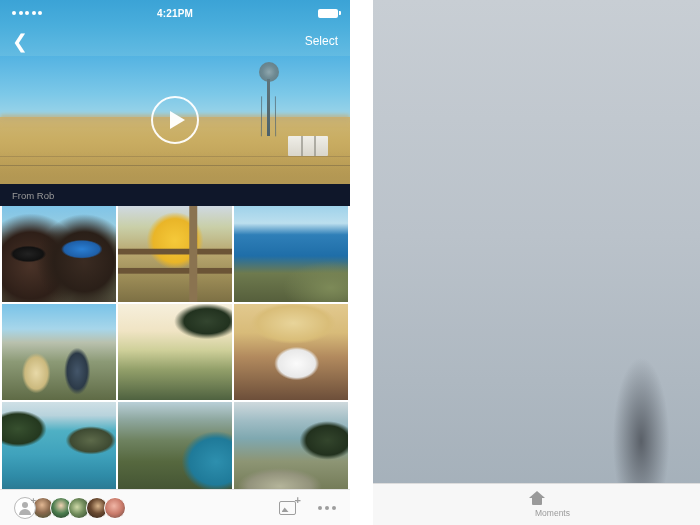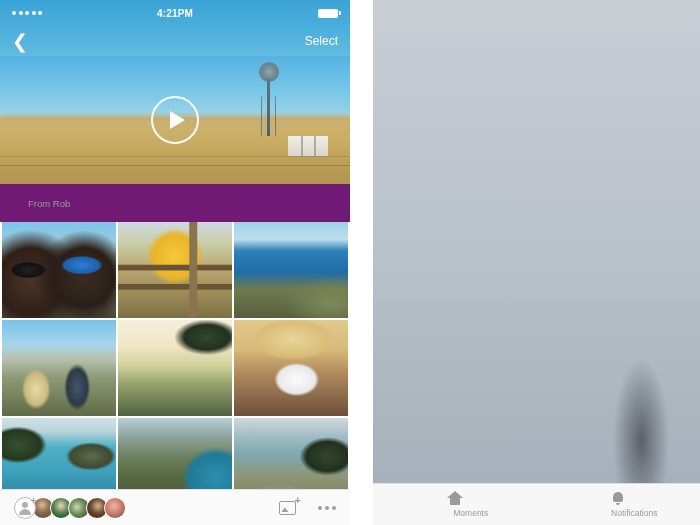--- a/index.html
+++ b/index.html
@@ -139,23 +139,23 @@
     display: flex; align-items: center; justify-content: center;
   }
   .playtri {
     width: 0; height: 0;
     border-left: 15px solid rgba(255,255,255,.97);
     border-top: 9px solid transparent;
     border-bottom: 9px solid transparent;
     margin-left: 5px;
   }
   .fromrob {
-    height: 38px; display: flex; align-items: center;
-    padding-left: 28px; font-size: 9.5px; color: #9a9a9a;
-    background: #701a75;
+    height: 22px; display: flex; align-items: center;
+    padding-left: 12px; font-size: 9.5px; color: #9a9a9a;
+    background: #0f172a;
   }
 
   
   .grid {
     display: grid;
     grid-template-columns: repeat(3, 1fr);
     gap: 2px;
     padding: 0 2px;
   }
   .cell { position: relative; height: 96px; overflow: hidden; background: #ddd; }
@@ -629,19 +629,15 @@
         <div class="ph" style="background: linear-gradient(#c8ced4 0%, #bac2ca 45%, #a2aeb8 100%)"></div>
         <div class="ph" style="background: radial-gradient(ellipse 12% 22% at 82% 84%, #5a6068 0%, transparent 72%)"></div>
       </div>
     </div>
 
     <div class="tabbar">
       <div class="tab">
         <span class="ico-home"></span>
         <span class="tab-label">Moments</span>
       </div>
-      <div class="tab">
-        <span class="ico-bell"></span>
-        <span class="tab-label">Notifications</span>
-      </div>
     </div>
   </div>
 </div>
 
 </body></html>

